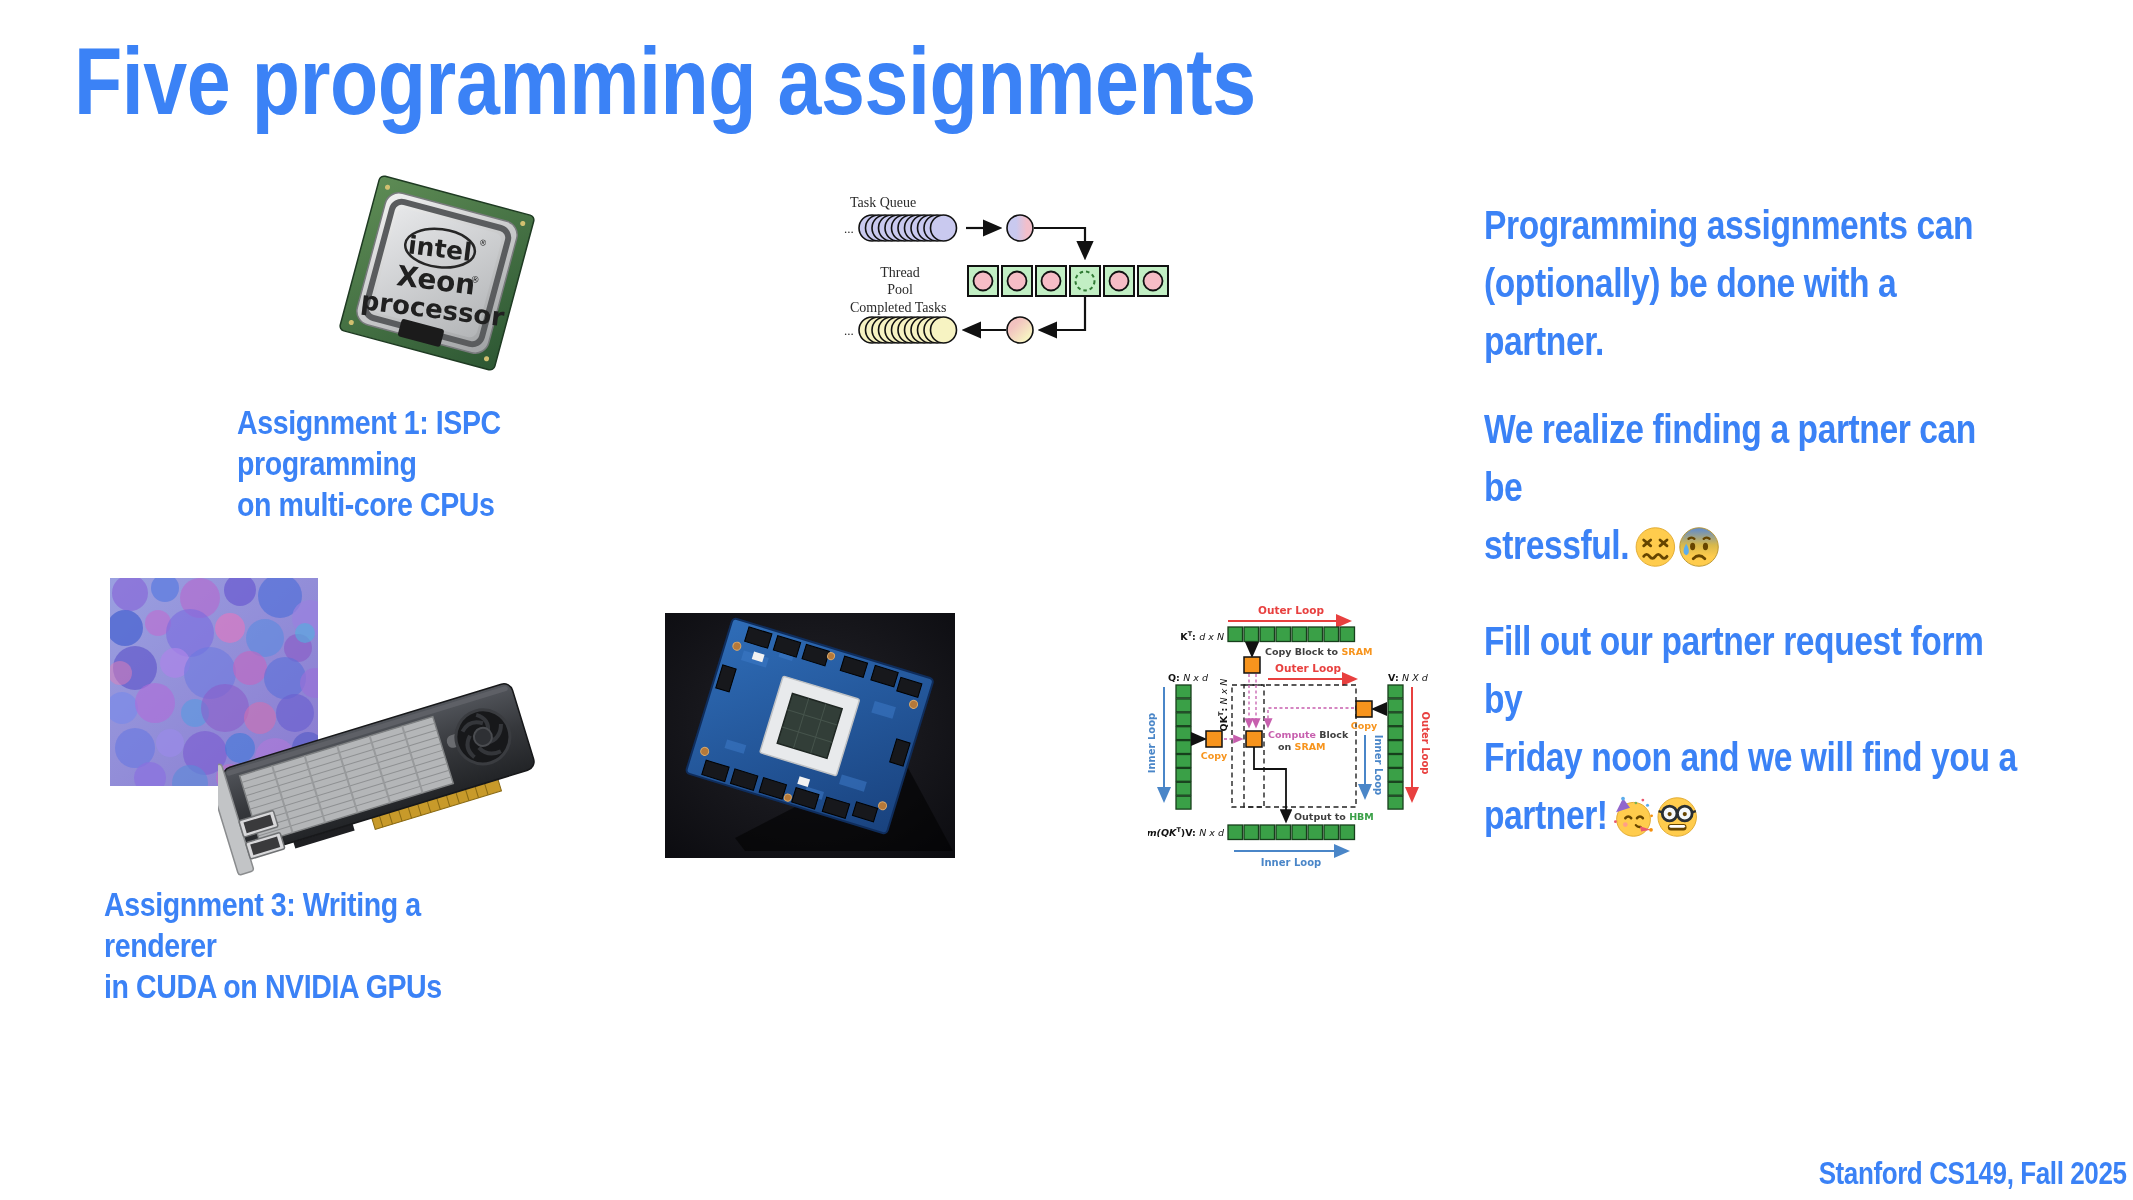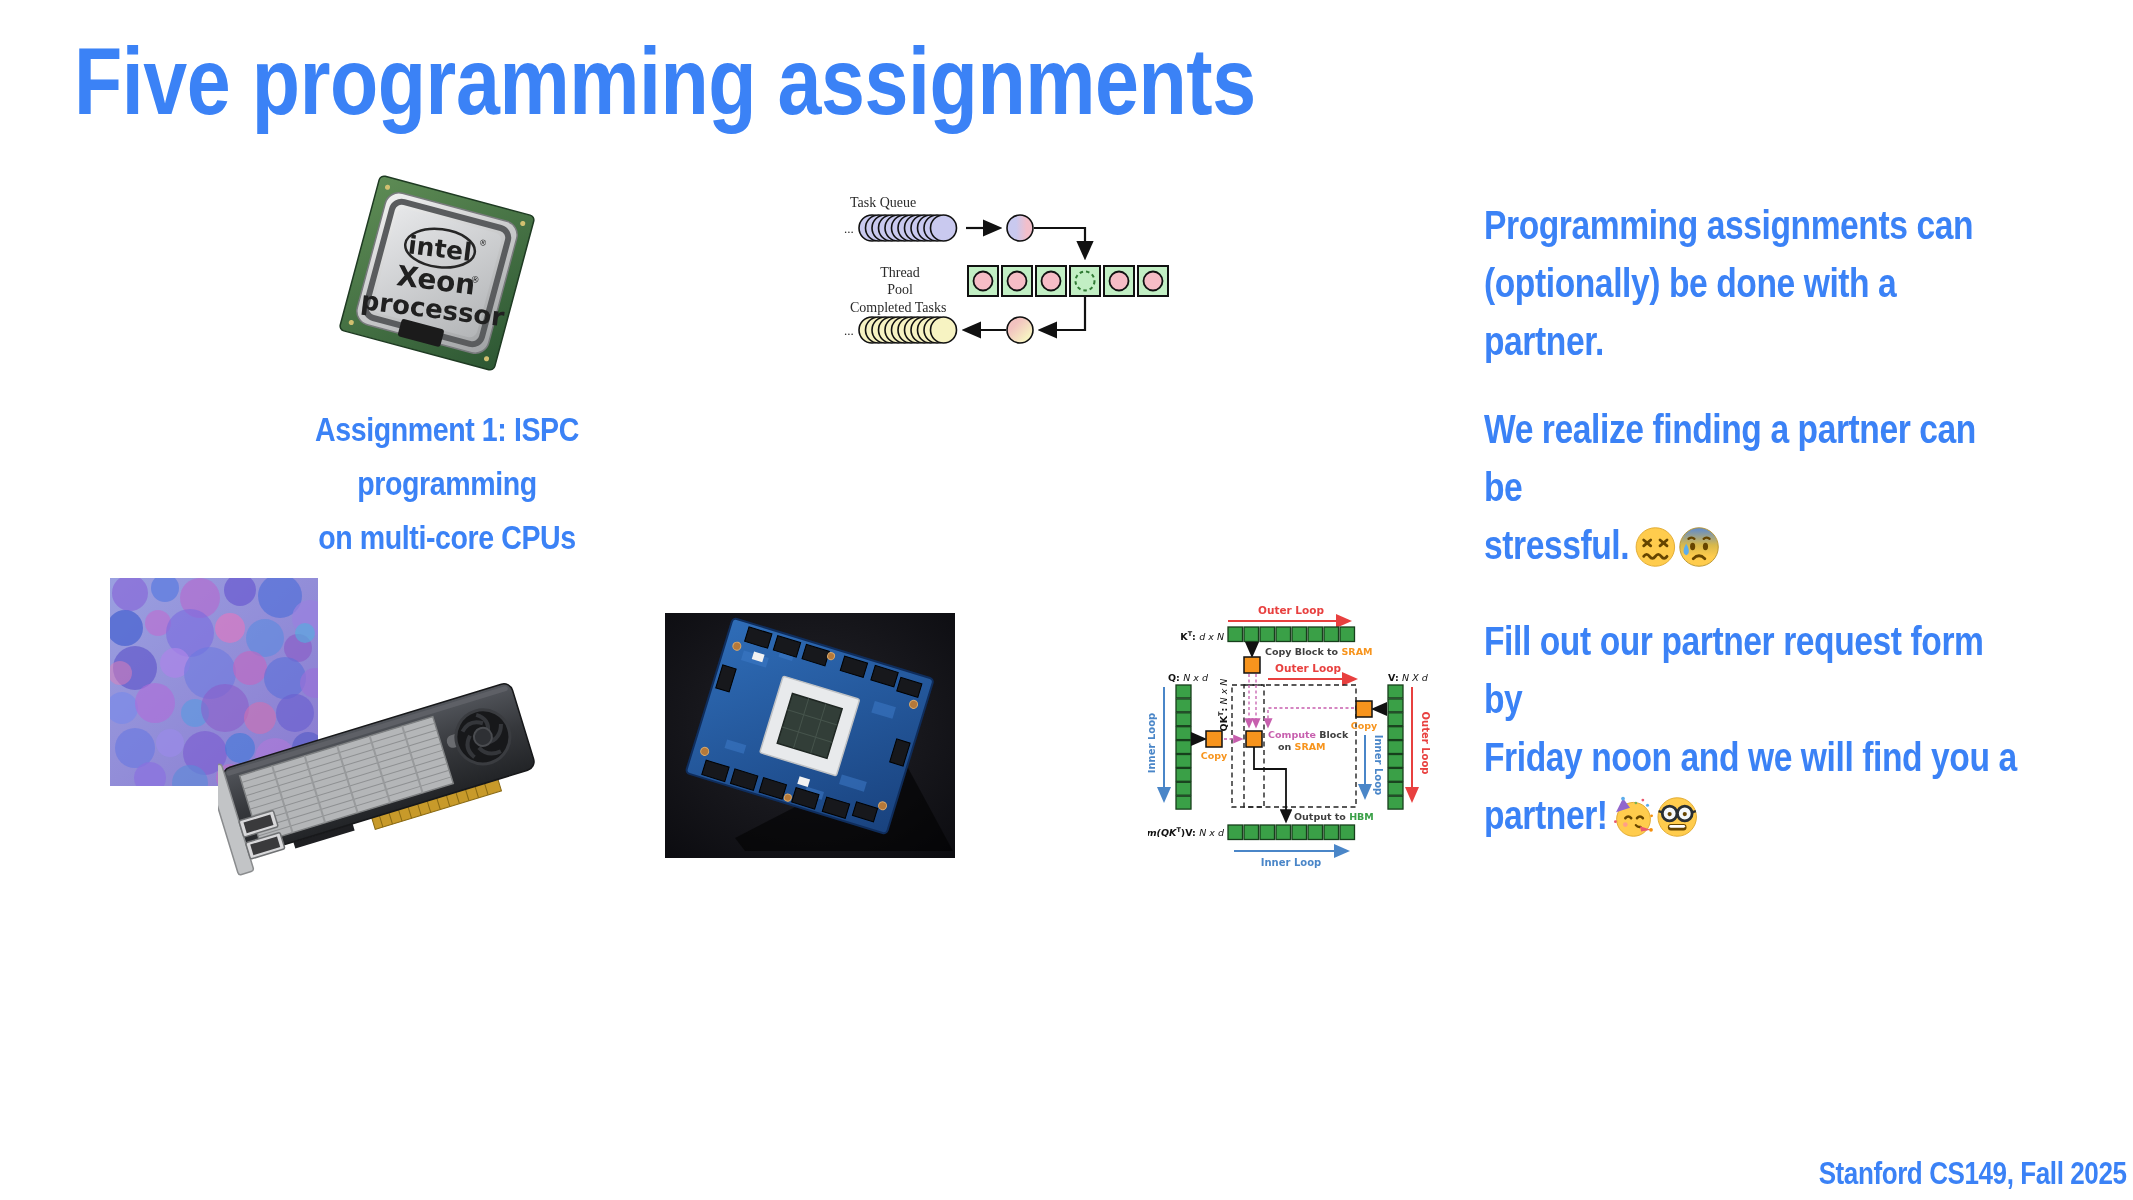--- a/index.html
+++ b/index.html
@@ -2,21 +2,21 @@
 <html><head>
 <meta charset="utf-8">
 <style>
   html,body{margin:0;padding:0;background:#fff;}
   #slide{position:relative;width:2133px;height:1200px;background:#ffffff;overflow:hidden;
          font-family:"Liberation Sans","DejaVu Sans",sans-serif;color:#3b82f6;}
   .cond{transform:scaleX(0.84);transform-origin:50% 50%;letter-spacing:-0.5px;}
   .cond-l{transform-origin:0 50%;}
   .cond-r{transform-origin:100% 50%;}
   .title{position:absolute;left:74px;top:28px;font-size:94px;font-weight:700;white-space:nowrap;}
-  .caption{position:absolute;text-align:center;font-weight:700;font-size:34px;line-height:54px;}
+  .caption{position:absolute;font-weight:700;font-size:34px;line-height:41px;}
   .caption .cap-line{white-space:pre-wrap;}
   .note{position:absolute;font-size:40px;font-weight:700;line-height:58px;width:640px;}
   .note-line{white-space:pre-wrap;}
   .footer{position:absolute;right:6px;top:1156px;font-size:31px;font-weight:700;text-align:right;}
   .imgbox{position:absolute;}
   .emoji{display:inline-block;vertical-align:-9px;margin-left:10px;transform:scaleX(1.19);}
   svg text{font-family:"DejaVu Sans","Liberation Sans",sans-serif;}
   .serif-lbl{font-family:"Liberation Serif","DejaVu Serif",serif;}
 </style>
 </head>
@@ -249,20 +249,26 @@
         </g>
         <circle cx="270" cy="109" r="9" fill="#2e3034" stroke="#4a4c50" stroke-width="2"></circle>
         <rect x="-4" y="58" width="16" height="112" rx="3" fill="#c2c4c6" stroke="#8a8c8e" stroke-width="1.5"></rect>
         <rect x="12" y="118" width="36" height="17" rx="2" fill="#d8d8da" stroke="#707274" stroke-width="1.5"></rect>
         <rect x="16" y="121" width="28" height="11" fill="#3a3a3c"></rect>
         <rect x="12" y="141" width="36" height="17" rx="2" fill="#d8d8da" stroke="#707274" stroke-width="1.5"></rect>
         <rect x="16" y="144" width="28" height="11" fill="#3a3a3c"></rect>
       </g>
     </svg>
   </div>
+  <div class="caption" style="left:64px;top:884px;width:500px;">
+    <div class="cond">
+      <div class="cap-line">Assignment 3: Writing a renderer</div>
+      <div class="cap-line">in CUDA on NVIDIA GPUs</div>
+    </div>
+  </div>
 
   <div class="imgbox" style="left:665px;top:613px;">
     <svg width="290" height="245" viewBox="0 0 290 245">
       <defs>
         <radialGradient id="nightg" cx="0.5" cy="0.45" r="0.8">
           <stop offset="0" stop-color="#232329"></stop>
             <stop offset="1" stop-color="#0a0a0e"></stop>
         </radialGradient>
         <linearGradient id="pcbb" x1="0" y1="0" x2="1" y2="1">
           <stop offset="0" stop-color="#2f6db8"></stop>

